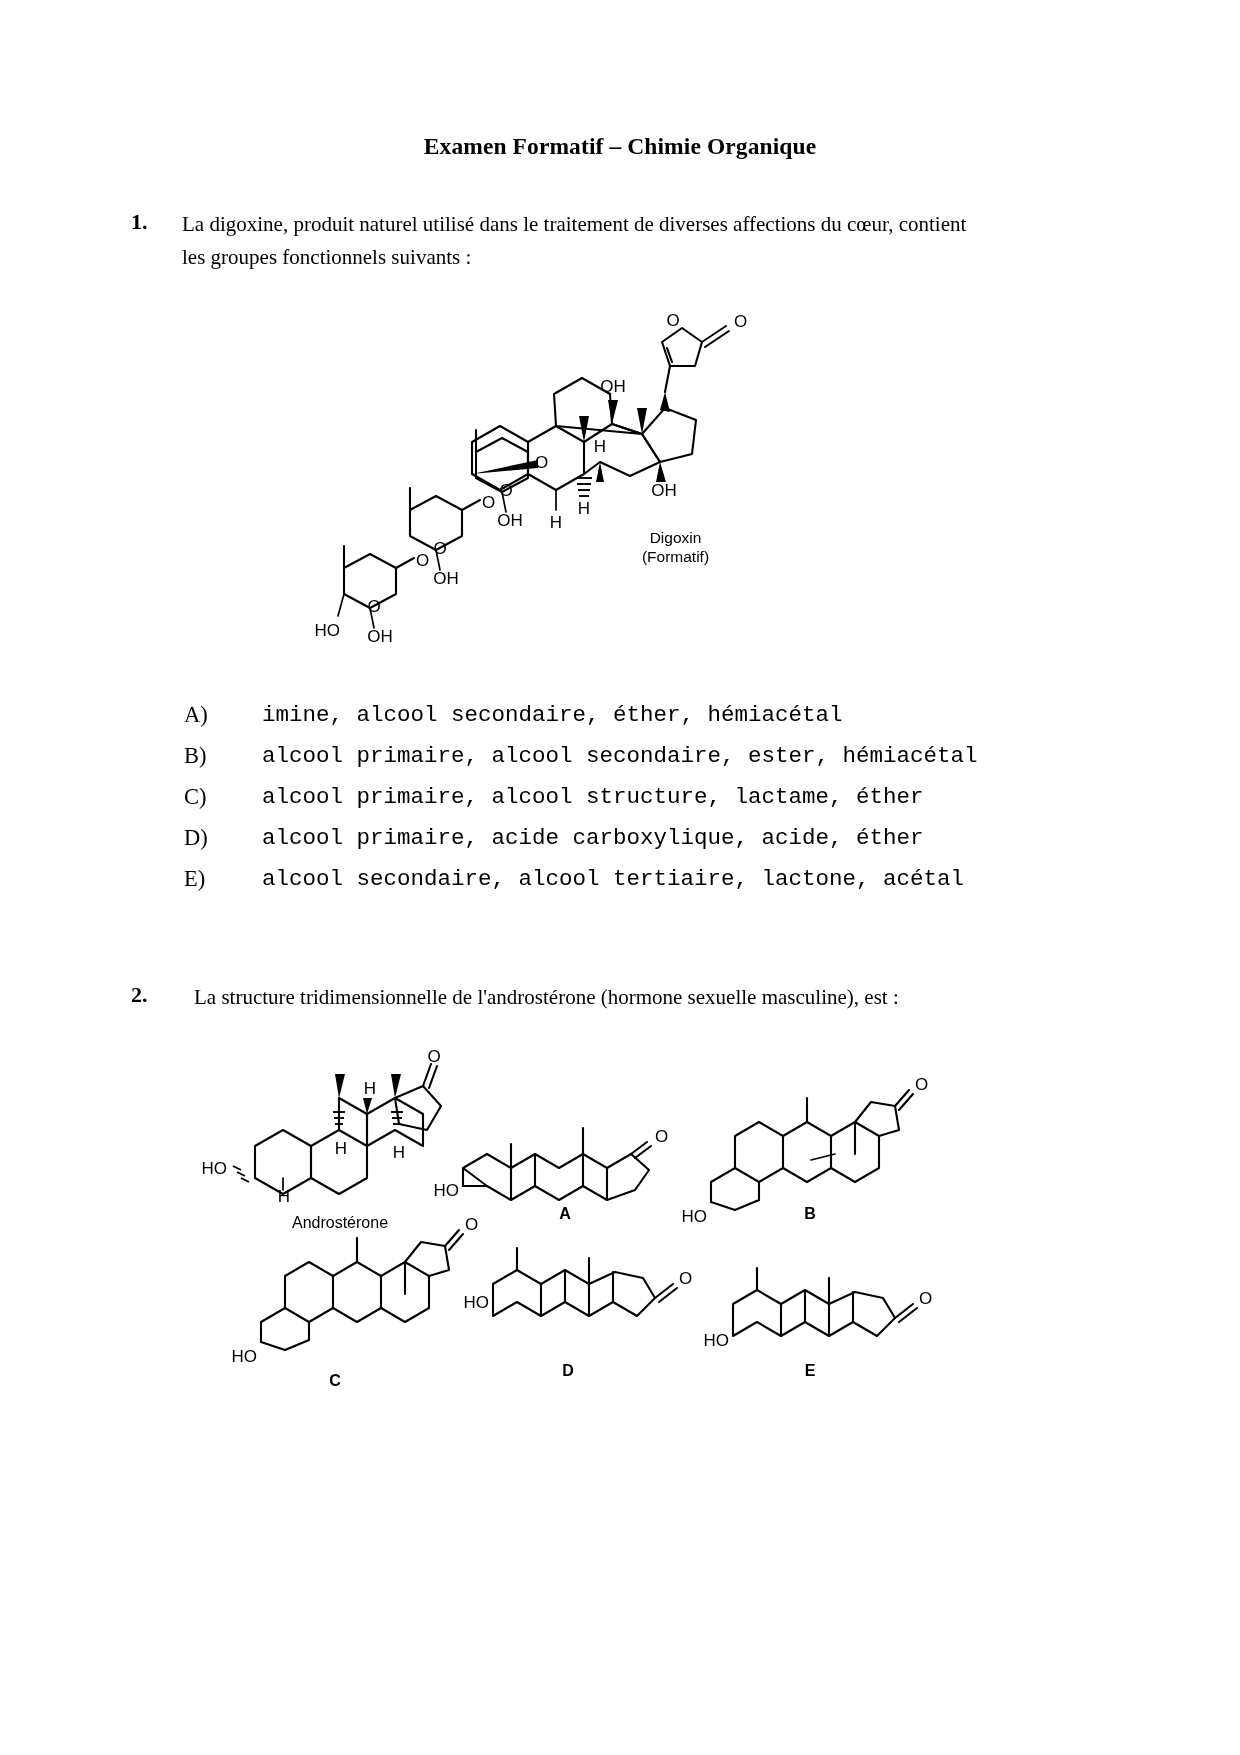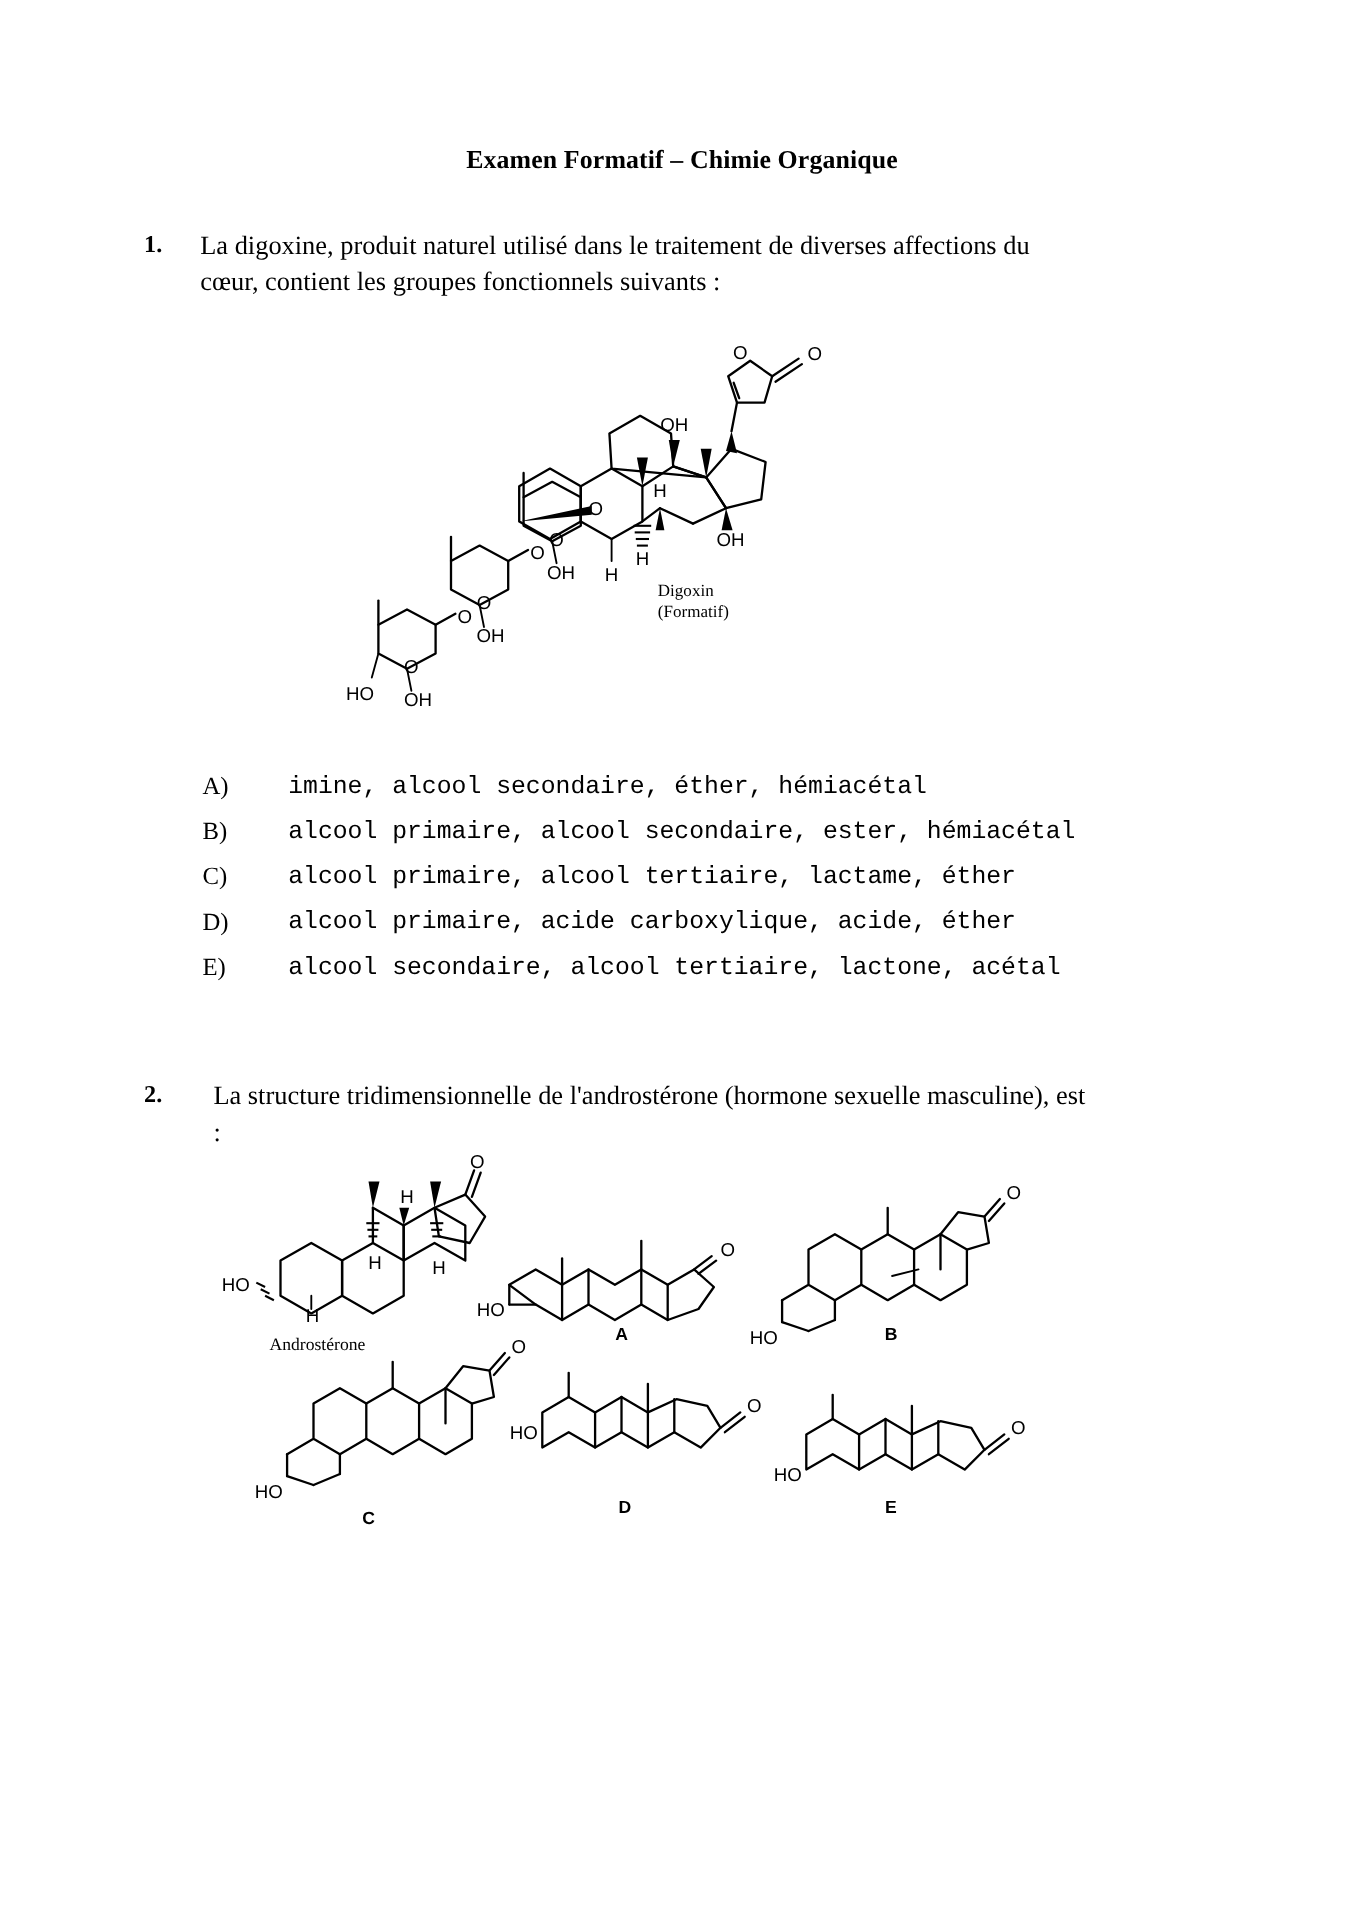--- a/index.html
+++ b/index.html
@@ -25,21 +25,21 @@
     letter-spacing:0.1px;
   }
   
   .q-num{
     position:absolute;
     font-weight:bold;
     font-size:22px;
   }
   .q-body{
     position:absolute;
-    font-size:24px;
+    font-size:21px;
     line-height:33px;
     text-align:left;
   }
   #q1-num{left:131px;top:209px;}
   #q1-body{left:182px;top:208px;width:790px;}
   #q2-num{left:131px;top:982px;}
   #q2-body{left:194px;top:981px;width:800px;}
 
   
   .opt{
@@ -56,23 +56,23 @@
   #opt-d{left:184px;top:823px;}
   #opt-e{left:184px;top:864px;}
 
   
   .fig{position:absolute;}
   #fig-digoxin{left:330px;top:296px;width:450px;height:360px;}
   #fig-androsterone{left:195px;top:1050px;width:760px;height:340px;}
 
   .cap{
     position:absolute;
-    font-family:Liberation Serif, serif;
+    font-family:Liberation Sans, sans-serif;
     font-size:15.5px;
-    text-align:left;
+    text-align:center;
     line-height:19px;
   }
   #cap-digoxin{left:598px;top:528px;width:155px;}
   #cap-androsterone{left:245px;top:1213px;width:190px;font-size:16px;}
   .mol-label{
     position:absolute;
     font-family:"Liberation Sans", sans-serif;
     font-size:16px;
     font-weight:bold;
     text-align:center;
@@ -195,21 +195,21 @@
   <div class="opt" id="opt-a">
     <span class="lab">A)</span>
     <span class="txt">imine, alcool secondaire, éther, hémiacétal</span>
   </div>
   <div class="opt" id="opt-b">
     <span class="lab">B)</span>
     <span class="txt">alcool primaire, alcool secondaire, ester, hémiacétal</span>
   </div>
   <div class="opt" id="opt-c">
     <span class="lab">C)</span>
-    <span class="txt">alcool primaire, alcool tertiaire, lactame, éther</span>
+    <span class="txt">alcool primaire, alcool structure, lactame, éther</span>
   </div>
   <div class="opt" id="opt-d">
     <span class="lab">D)</span>
     <span class="txt">alcool primaire, acide carboxylique, acide, éther</span>
   </div>
   <div class="opt" id="opt-e">
     <span class="lab">E)</span>
     <span class="txt">alcool secondaire, alcool tertiaire, lactone, acétal</span>
   </div>
 

